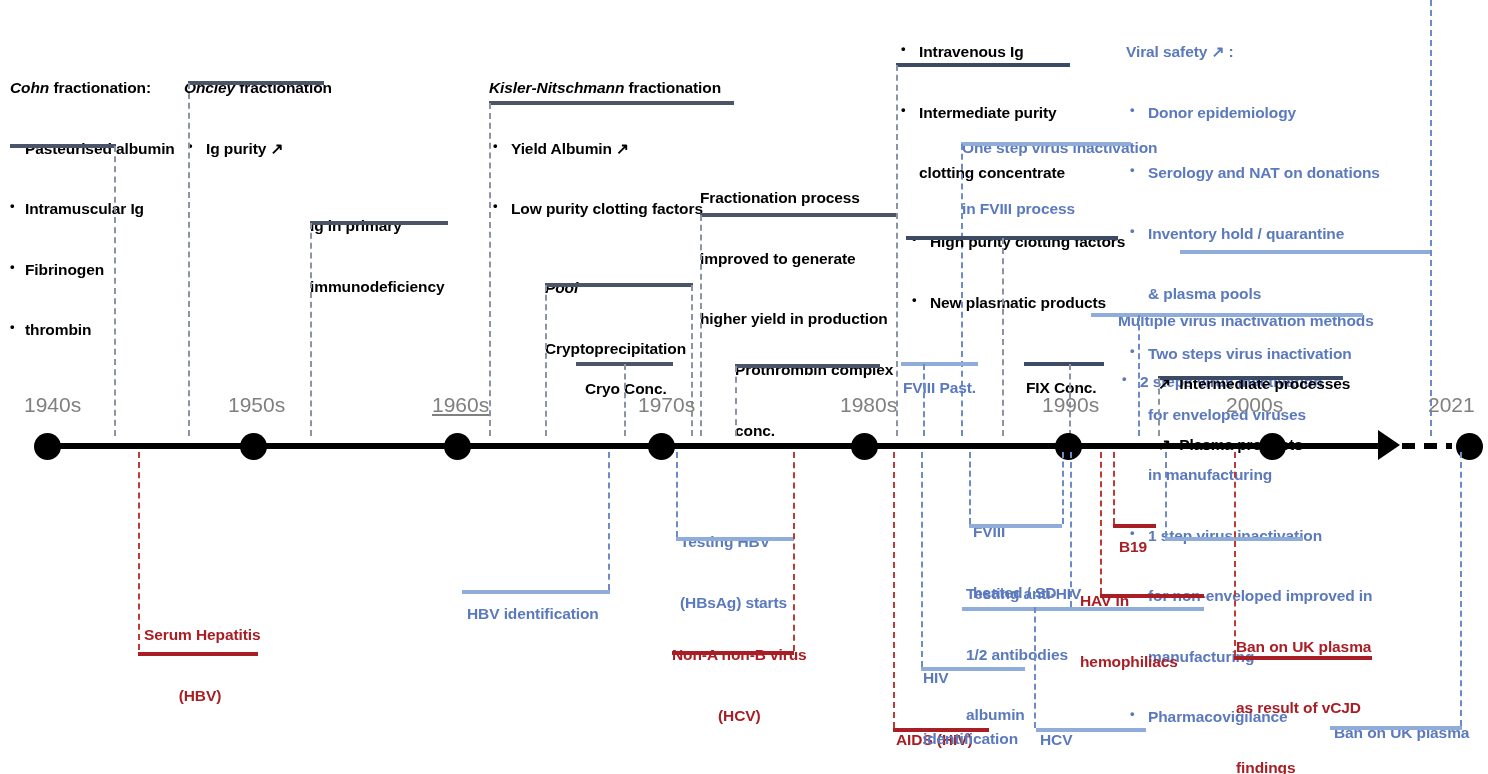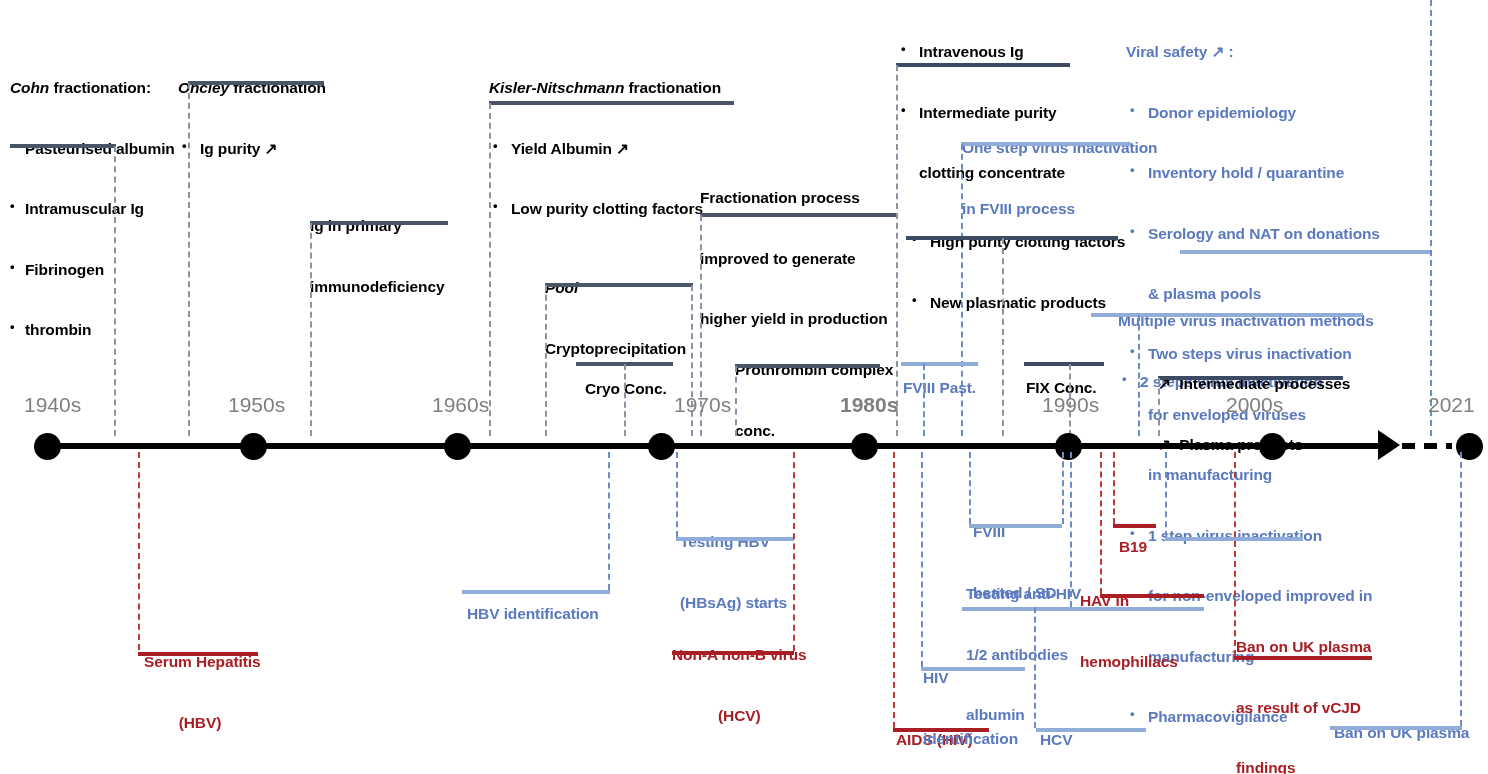--- a/index.html
+++ b/index.html
@@ -95,21 +95,21 @@
   <div class="tb black" style="left:10px;top:38px;">
     <div><span class="it">Cohn</span><span> fractionation:</span></div>
     <span class="li blue">Pasteurised albumin</span>
     <span class="li reg">Intramuscular Ig</span>
     <span class="li reg">Fibrinogen</span>
     <span class="li reg">thrombin</span>
   </div>
   <div class="bar dark" style="left:10px;top:144px;width:106px;"></div>
   <div class="vd gray" style="left:114px;top:146px;height:290px;"></div>
 
-  <div class="tb black" style="left:178px;top:38px;">
+  <div class="tb black" style="left:184px;top:38px;">
     <div><span class="it">Oncley</span><span> fractionation</span></div>
     <span class="li reg wide">Ig purity ↗</span>
   </div>
   <div class="bar dark" style="left:188px;top:81px;width:136px;"></div>
   <div class="vd gray" style="left:188px;top:83px;height:353px;"></div>
 
   <div class="tb black" style="left:310px;top:176px;">
     <div>Ig in primary</div>
     <div>immunodeficiency</div>
   </div>
@@ -183,22 +183,22 @@
 
   <div class="tb black" style="left:1026px;top:338px;">
     <div>FIX Conc.</div>
   </div>
   <div class="bar navy" style="left:1024px;top:362px;width:80px;"></div>
   <div class="vd gray" style="left:1069px;top:364px;height:72px;"></div>
 
   <div class="tb blue" style="left:1126px;top:2px;">
     <div>Viral safety ↗ :</div>
     <span class="li wide">Donor epidemiology</span>
+    <span class="li wide">Serology and NAT on donations</span>
     <span class="li wide">Inventory hold / quarantine</span>
-    <span class="li wide">Serology and NAT on donations</span>
     <span class="cont wide">&amp; plasma pools</span>
     <span class="li wide">Two steps virus inactivation</span>
     <span class="cont wide">for enveloped viruses</span>
     <span class="cont wide">in manufacturing</span>
     <span class="li wide">1 step virus inactivation</span>
     <span class="cont wide">for non-enveloped improved in</span>
     <span class="cont wide">manufacturing</span>
     <span class="li wide">Pharmacovigilance</span>
   </div>
   <div class="bar lblue" style="left:1180px;top:250px;width:250px;"></div>
@@ -226,29 +226,29 @@
   <div class="axis-dot" style="left:240px;top:433px;"></div>
   <div class="axis-dot" style="left:444px;top:433px;"></div>
   <div class="axis-dot" style="left:648px;top:433px;"></div>
   <div class="axis-dot" style="left:851px;top:433px;"></div>
   <div class="axis-dot" style="left:1055px;top:433px;"></div>
   <div class="axis-dot" style="left:1259px;top:433px;"></div>
   <div class="axis-dot" style="left:1456px;top:433px;"></div>
 
   <div class="decade" style="left:24px;top:393px;text-align:right;">1940s</div>
   <div class="decade" style="left:228px;top:393px;">1950s</div>
-  <div class="decade" style="left:432px;top:393px;">1960s</div>
-  <div class="decade" style="left:674px;top:393px;">1970s</div>
-  <div class="decade" style="left:840px;top:393px;font-weight:bold;">1980s</div>
+  <div class="decade" style="left:432px;top:393px;text-decoration:underline;">1960s</div>
+  <div class="decade" style="left:638px;top:393px;">1970s</div>
+  <div class="decade" style="left:840px;top:393px;">1980s</div>
   <div class="decade" style="left:1042px;top:393px;">1990s</div>
   <div class="decade" style="left:1226px;top:393px;">2000s</div>
   <div class="decade" style="left:1428px;top:393px;">2021</div>
 
   <div class="vd red" style="left:138px;top:452px;height:198px;"></div>
-  <div class="tb red" style="left:144px;top:612px;text-align:center;width:112px;">
+  <div class="tb red" style="left:144px;top:585px;text-align:center;width:112px;">
     <div>Serum Hepatitis</div>
     <div>(HBV)</div>
   </div>
   <div class="bar red" style="left:138px;top:652px;width:120px;"></div>
 
   <div class="tb blue" style="left:467px;top:564px;">
     <div>HBV identification</div>
   </div>
   <div class="bar lblue" style="left:462px;top:590px;width:148px;"></div>
   <div class="vd blue" style="left:608px;top:452px;height:138px;"></div>

